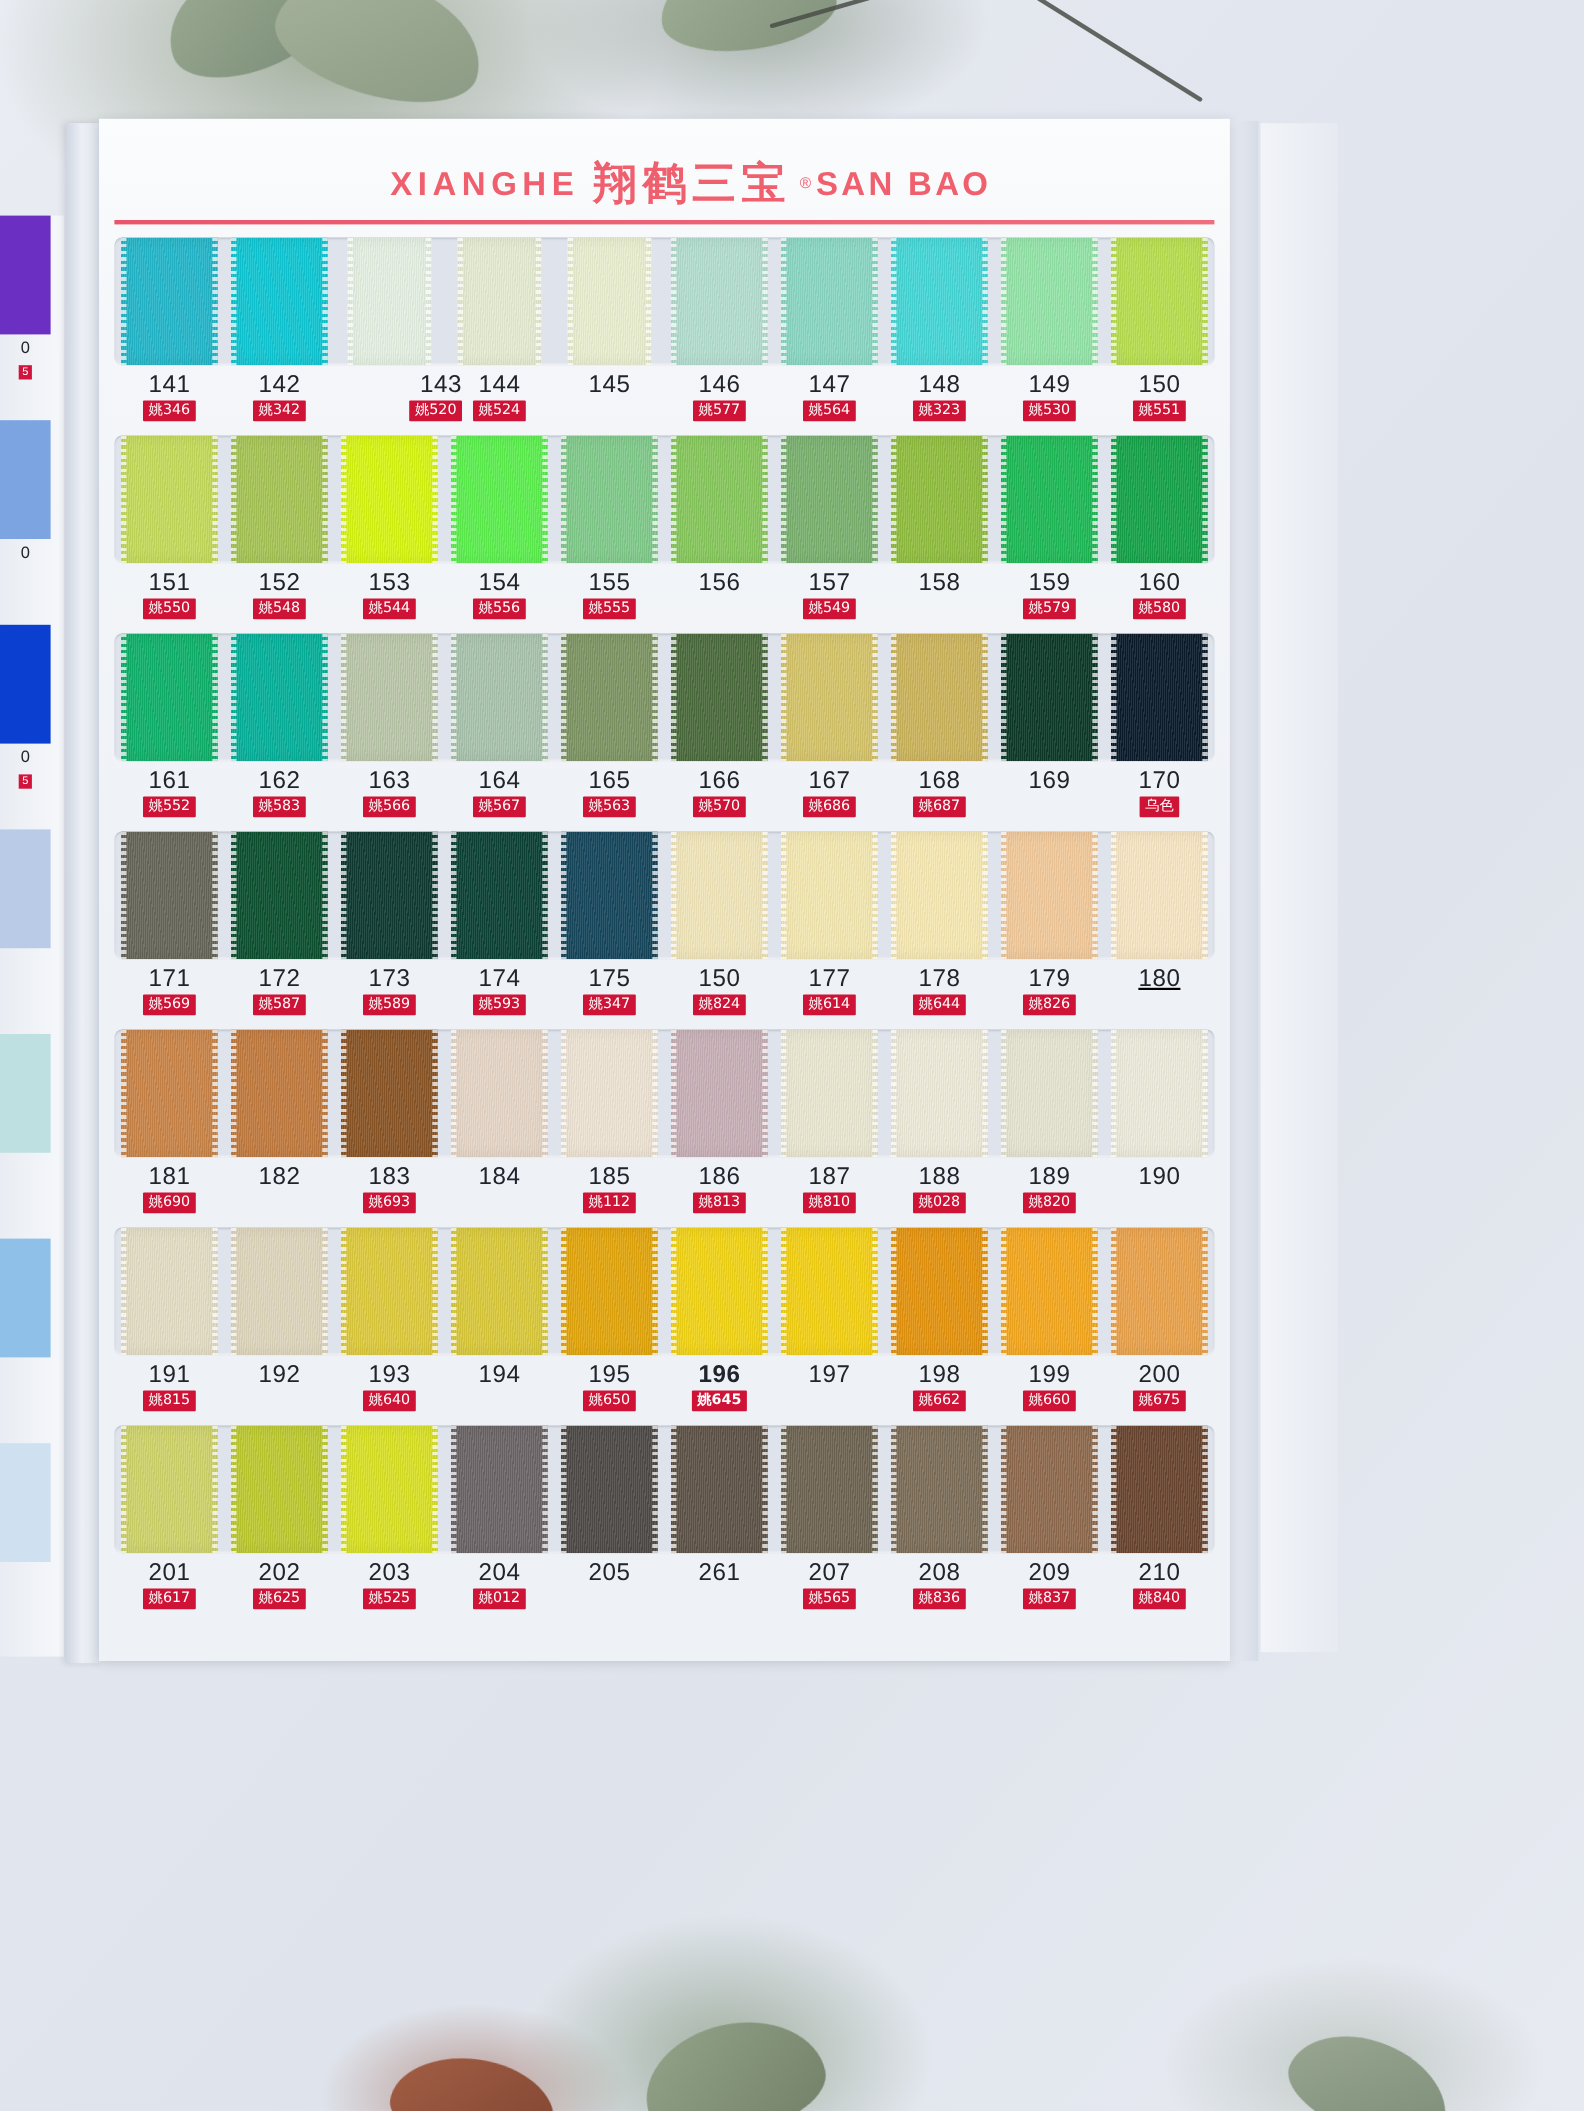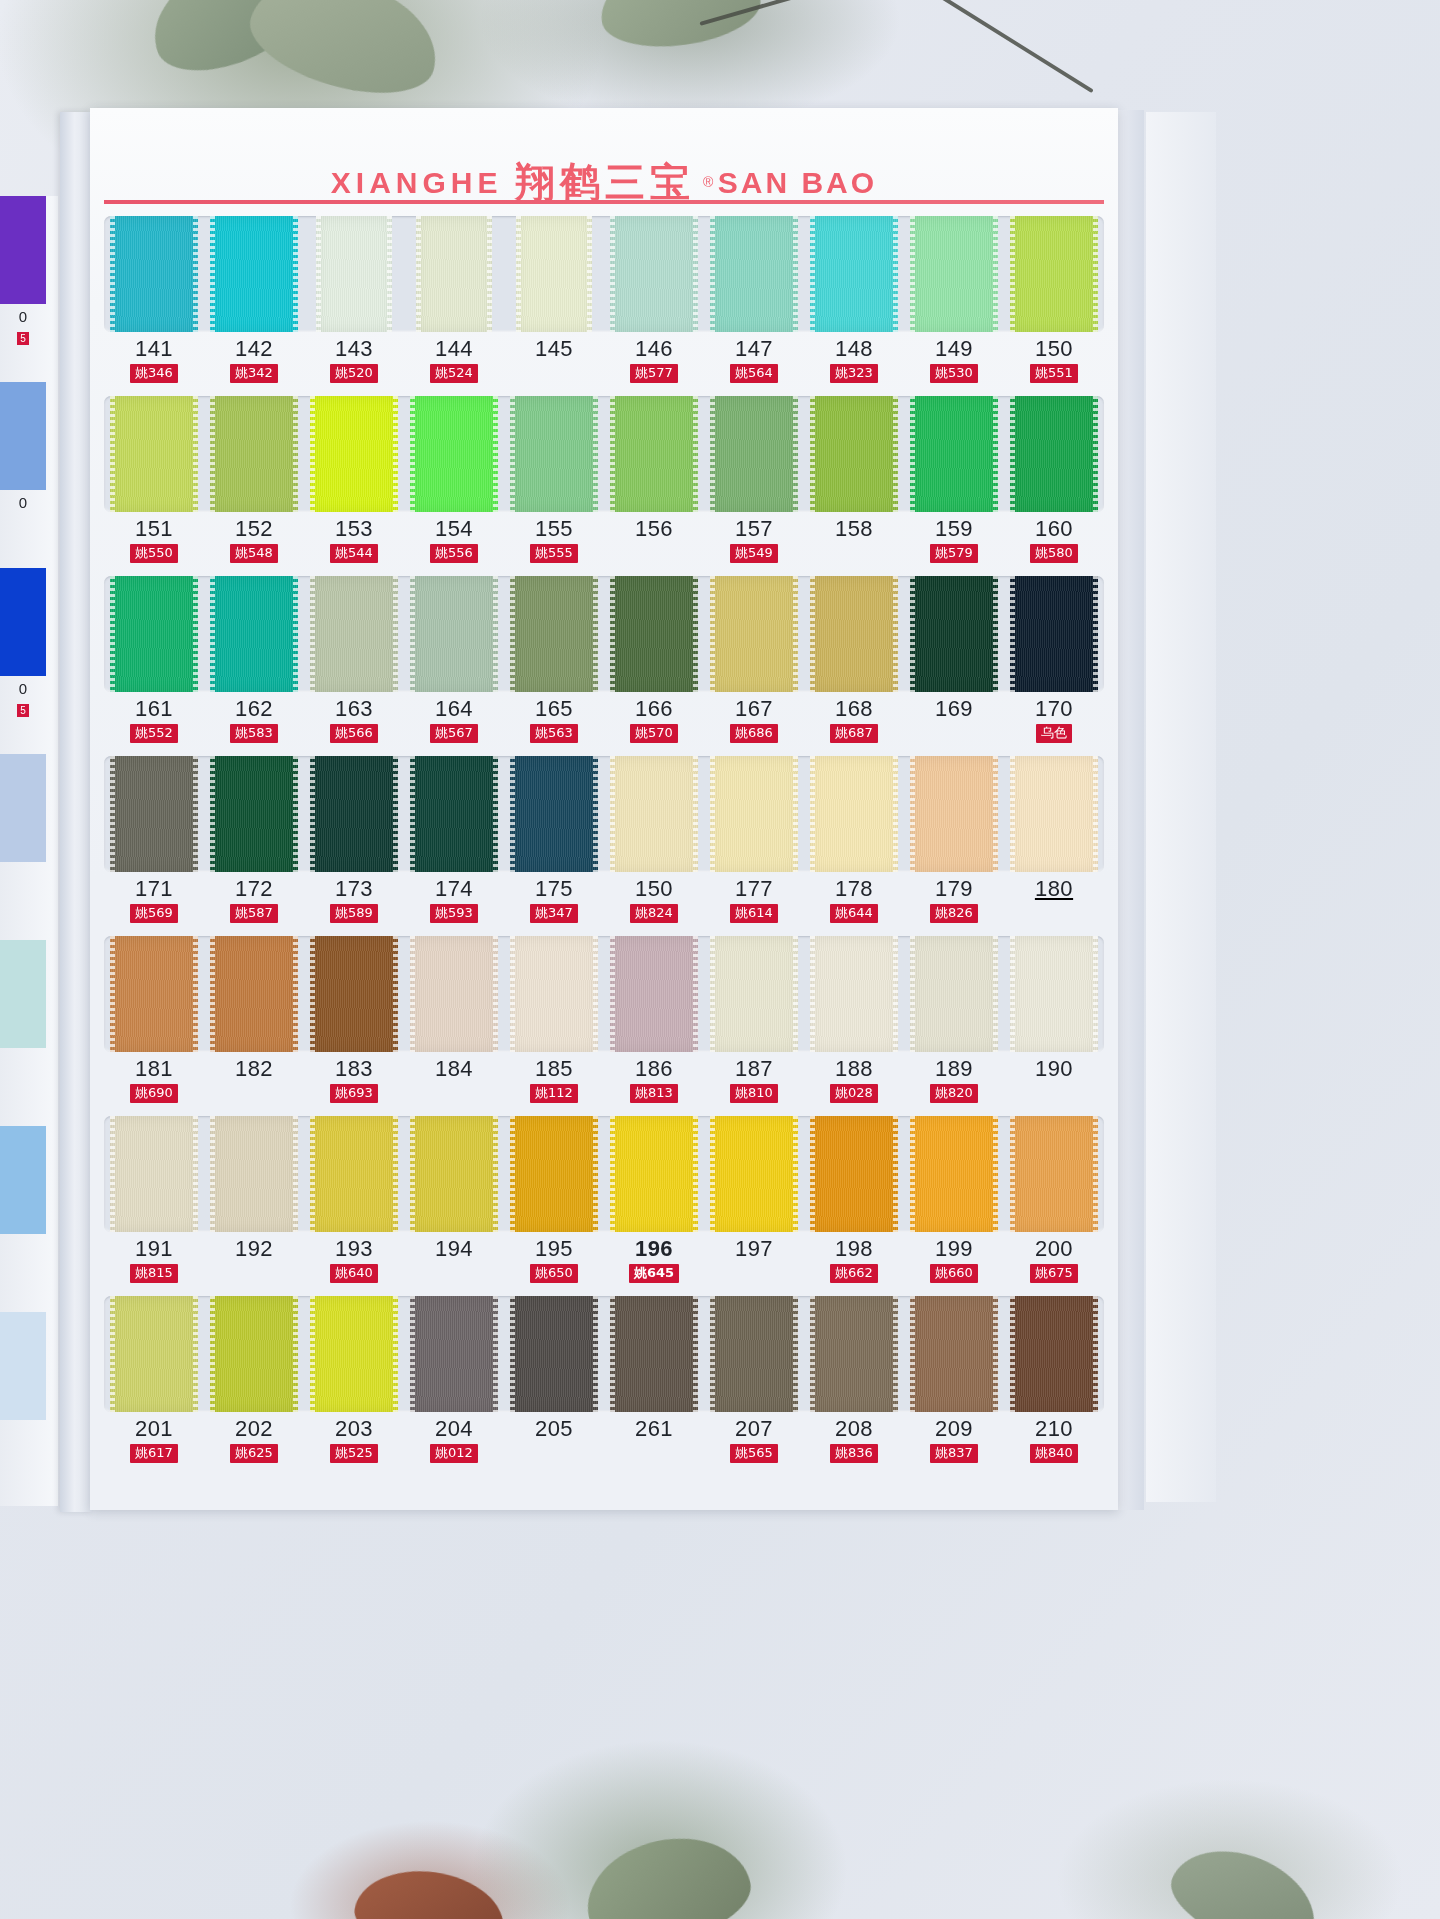--- a/index.html
+++ b/index.html
@@ -48,21 +48,21 @@
   #left-page{
     position:absolute;left:0px;top:196px;width:58px;height:1310px;
     background:linear-gradient(90deg,#e9ecf2,#f6f8fb);
   }
   .lp-sw{position:absolute;left:0;width:46px;height:108px;}
   .lp-lbl{position:absolute;left:0;width:46px;text-align:center;font-size:15px;color:#22252b;}
   .lp-tag{display:inline-block;background:#d2143c;color:#fff;font-size:10px;padding:1px 3px;}
 
   
   #header{
-    position:absolute;left:0;top:16px;width:100%;height:90px;
+    position:absolute;left:0;top:0;width:100%;height:90px;padding-left:48px;
   }
   #brand{
     position:absolute;top:28px;left:0;width:100%;
     text-align:center;white-space:nowrap;
     color:#ef5f6e;
   }
   #brand .lat{font-size:30px;letter-spacing:5px;font-weight:600;}
   #brand .cjk{font-size:40px;letter-spacing:5px;font-weight:700;font-family:"DejaVu Sans",sans-serif;
                margin:0 8px;position:relative;top:3px;}
   #brand .reg{font-size:14px;vertical-align:super;}
@@ -204,21 +204,21 @@
         </div>
         <div class="labels">
           <div class="lcell" style="left: 0px;">
             <div class="num">141</div>
             <div><span class="tag">姚346</span></div>
           </div>
           <div class="lcell" style="left: 100px;">
             <div class="num">142</div>
             <div><span class="tag">姚342</span></div>
           </div>
-          <div class="lcell" style="left: 200px;">
+          <div class="lcell" style="left: 216px; text-align: right;">
             <div class="num">143</div>
             <div><span class="tag">姚520</span></div>
           </div>
           <div class="lcell" style="left: 300px;">
             <div class="num">144</div>
             <div><span class="tag">姚524</span></div>
           </div>
           <div class="lcell" style="left: 400px;">
             <div class="num">145</div>
             <div><span class="tag blank">&nbsp;</span></div>

